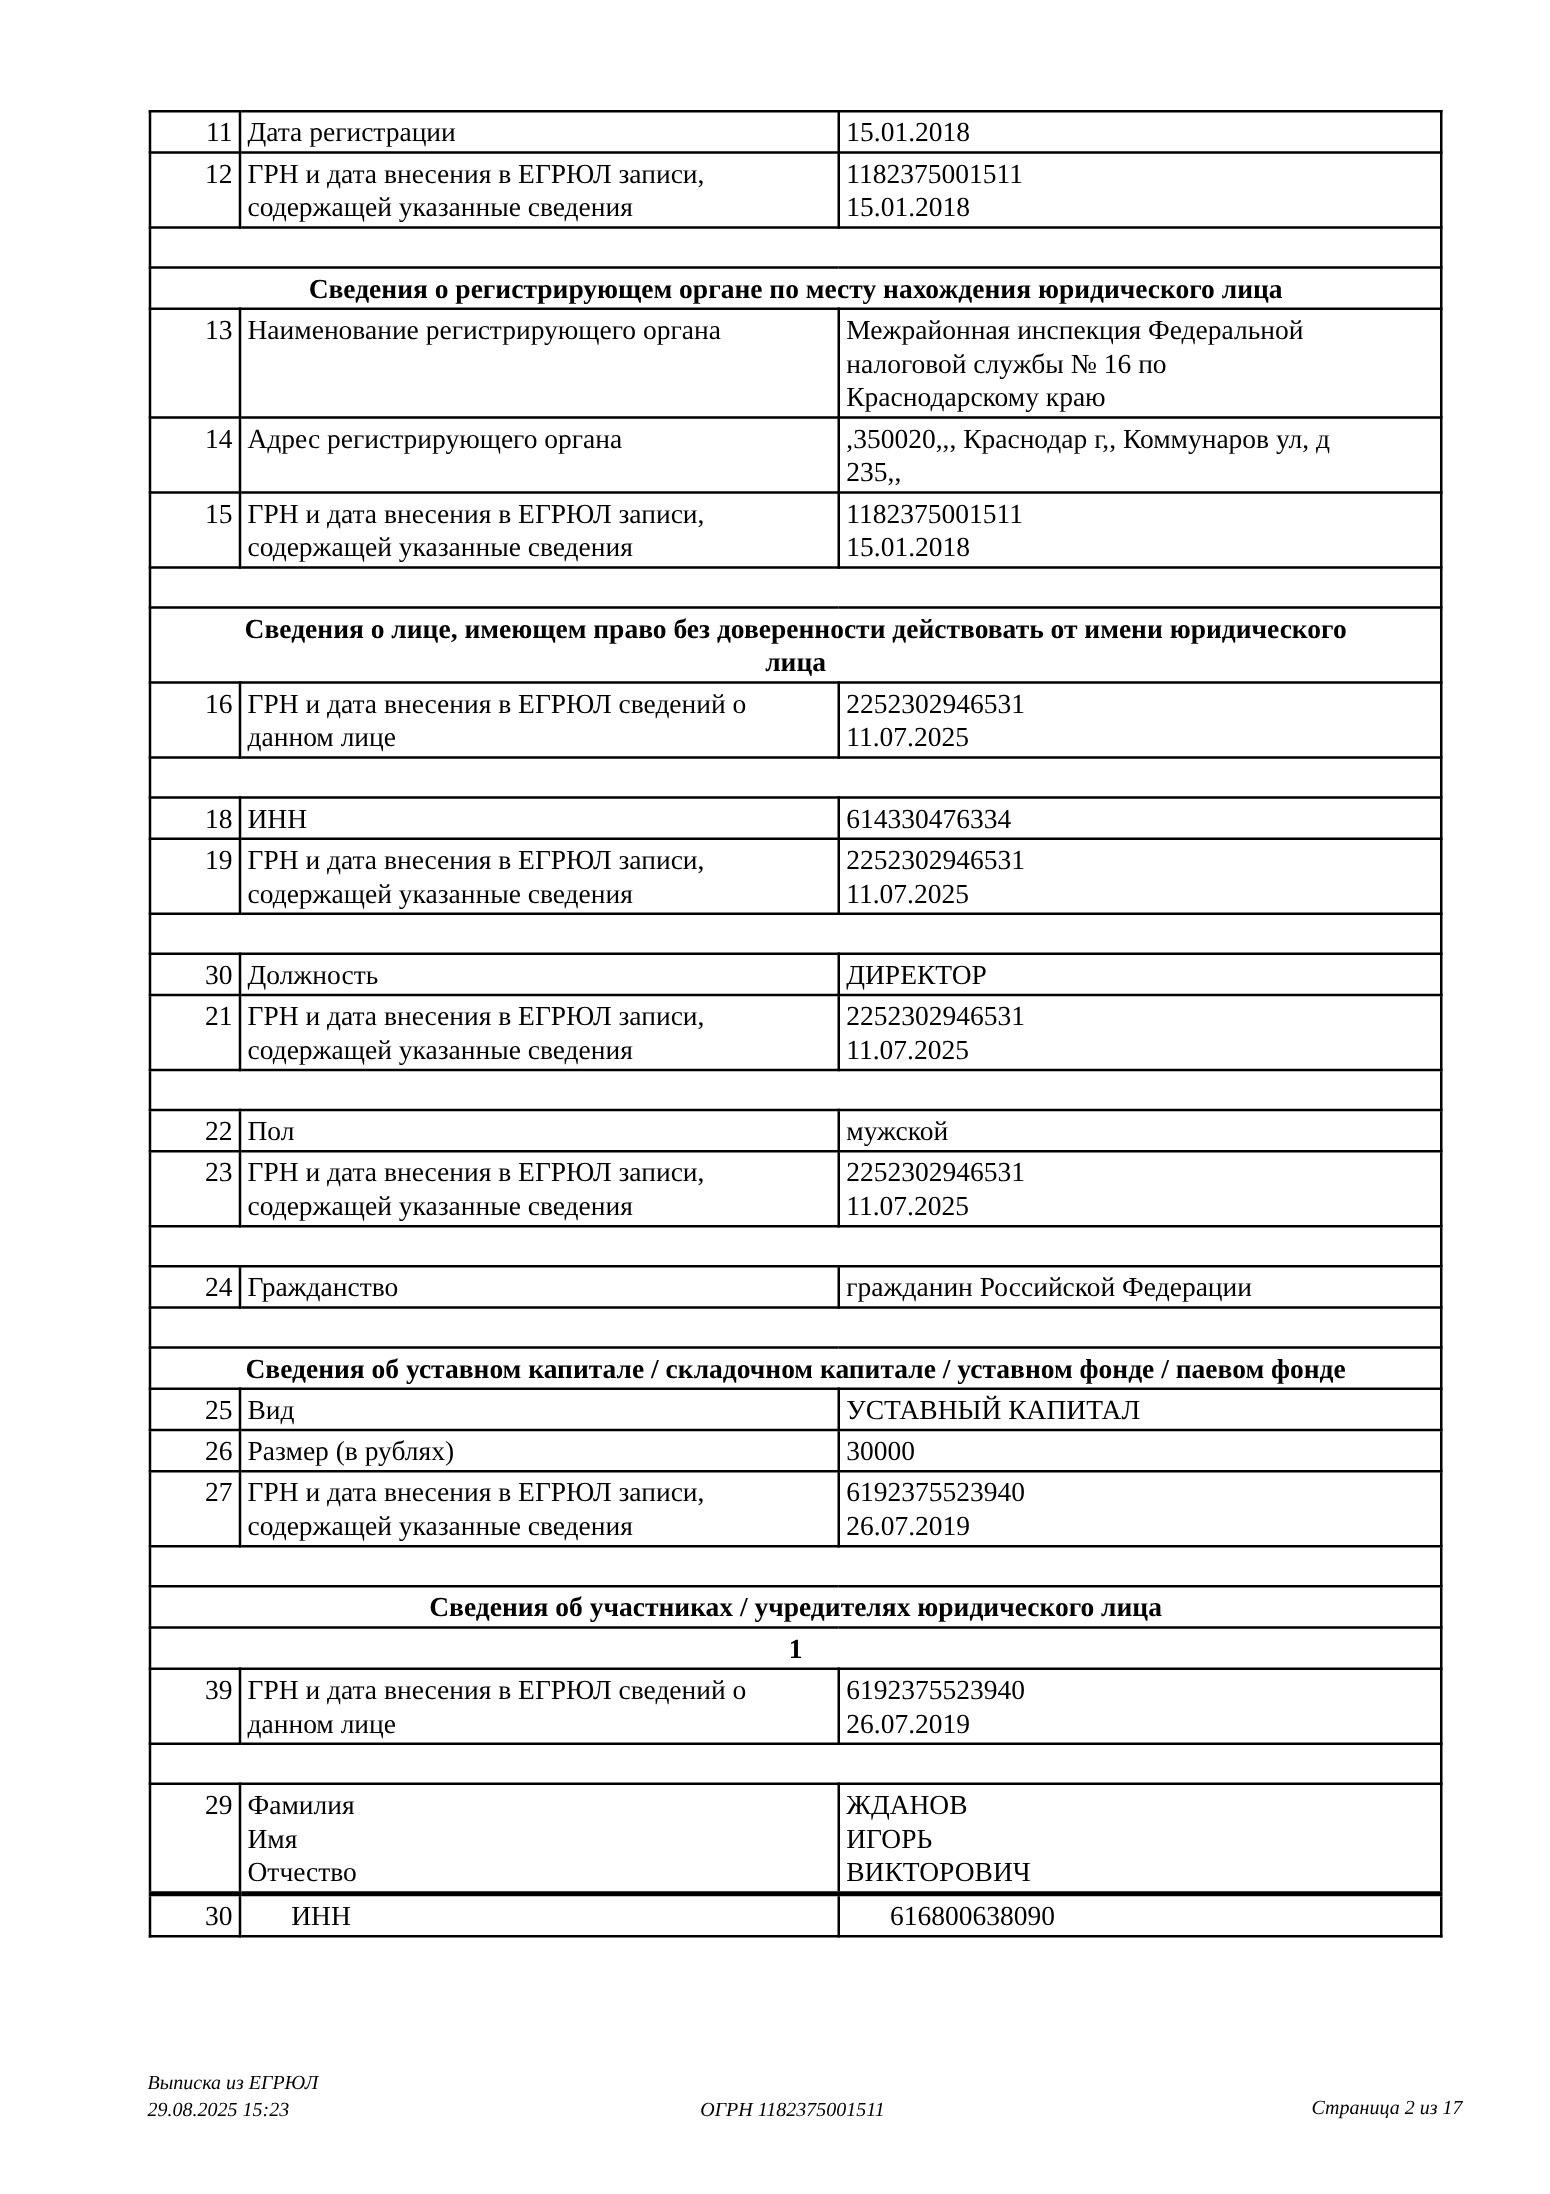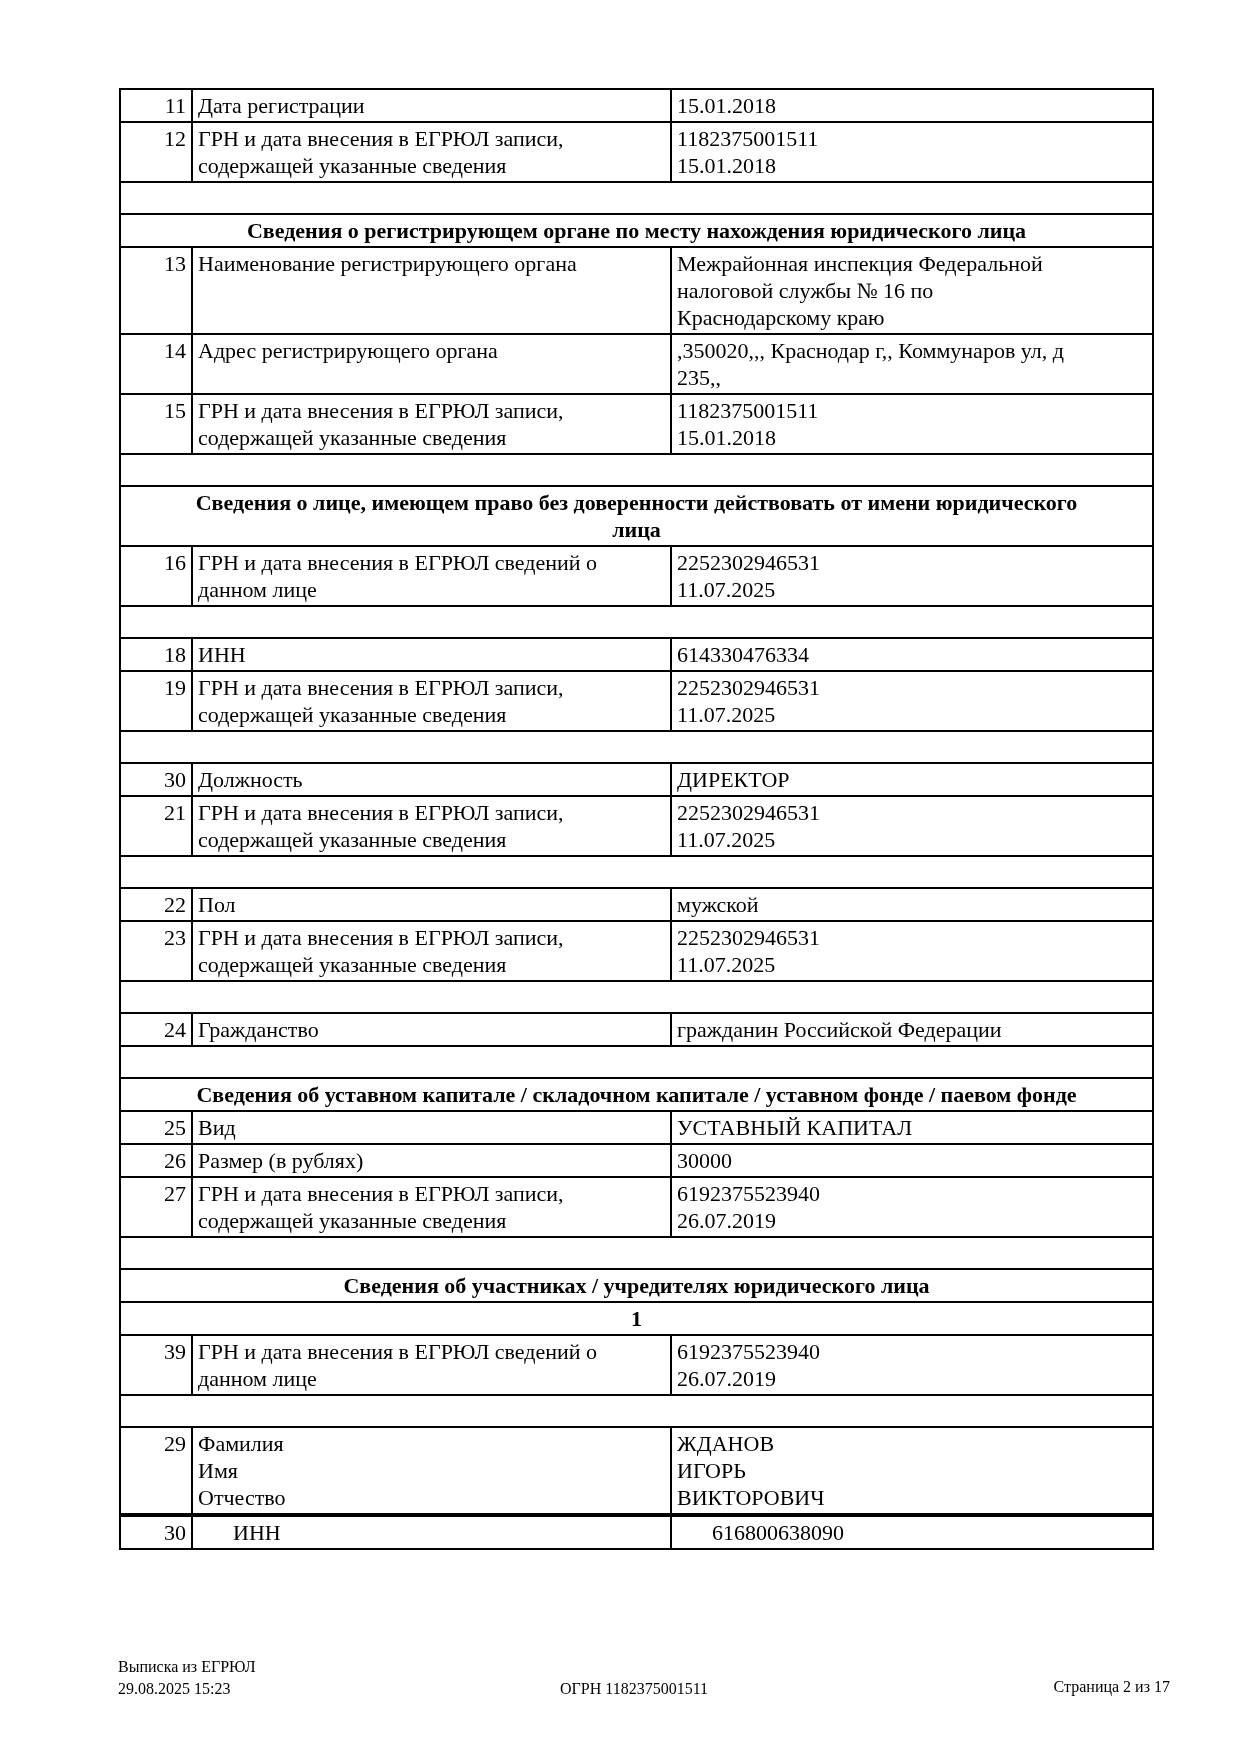--- a/index.html
+++ b/index.html
@@ -45,20 +45,21 @@
   }
   td.spacer { height: 32px; padding: 0; }
   tr.thick-top td { border-top: 4px solid #000000; padding-left: 40px; }
 
   .footer {
     position: absolute;
     left: 118px; top: 1656px;
     width: 1052px; height: 46px;
     font-size: 16px;
     line-height: 22px;
+    font-style: italic;
   }
   .footer-left   { position: absolute; left: 0; top: 0; white-space: pre-line; }
   .footer-center { position: absolute; left: 516px; top: 22px; transform: translateX(-50%); white-space: nowrap; }
   .footer-right  { position: absolute; right: 0; top: 20px; white-space: nowrap; }
 </style>
 </head>
 <body>
 
 <div class="page">
 

